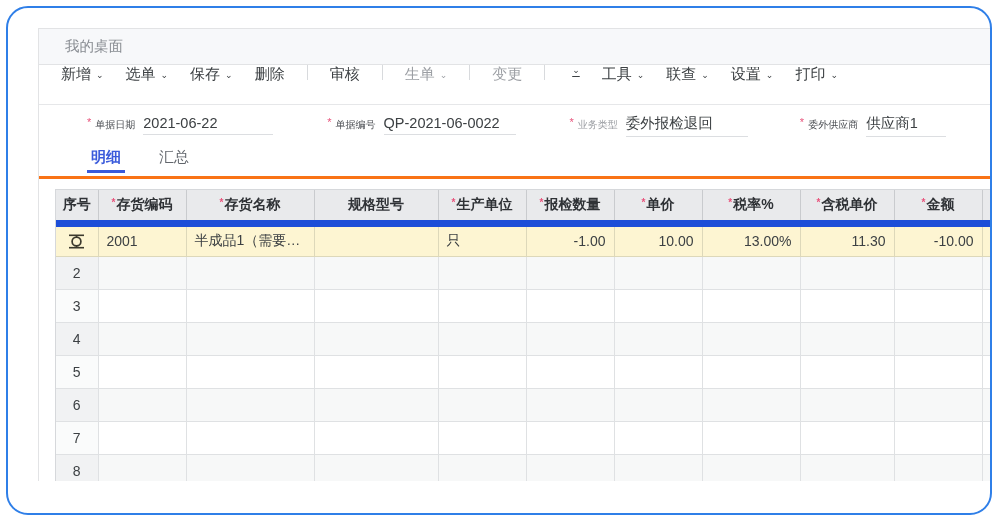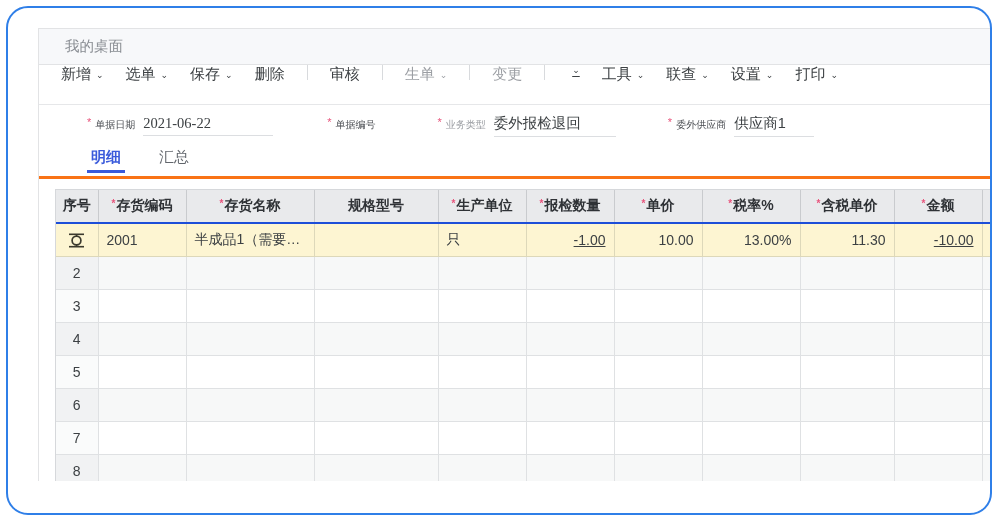--- a/index.html
+++ b/index.html
@@ -207,21 +207,21 @@
   table.grid {
     border-collapse: collapse;
     table-layout: fixed;
     width: 968px;
     font-size: 14px;
   }
   table.grid th {
     height: 33px;
     background: #e9eaec;
     border-right: 1px solid #c9cbce;
-    border-bottom: 2px solid #1d4ed8;
+    border-bottom: 7px solid #1d4ed8;
     color: #2f3236;
     font-weight: bold;
     font-size: 14px;
     text-align: center;
     padding: 0 4px;
     white-space: nowrap;
     box-sizing: border-box;
     cursor: pointer;
   }
   table.grid th .req {
@@ -248,21 +248,21 @@
   tr.empty-odd td { background: #ffffff; }
   tr.empty-even td { background: #f7f8f8; }
   td.idx {
     text-align: center;
     color: #c8cbcf;
     padding: 0;
   }
   tr.empty-even td.idx { background: #f1f2f3; }
   tr.empty-odd td.idx { background: #fafbfb; }
   td.num { text-align: right; }
-  td.neg { color: #e8241a; text-align: right; text-decoration: underline; }
+  td.neg { color: #e8241a; text-align: right; }
   td.gearcell { text-align: center; padding: 0; }
 
   .gear {
     display: inline-block;
     width: 17px;
     height: 17px;
     position: relative;
     vertical-align: middle;
   }
   .gear svg { display: block; }
@@ -344,26 +344,27 @@
         <span>打印</span>
         <span class="caret">⌄</span>
       </div>
     </div>
 
     <div class="formrow">
 
       <div class="field" style="margin-right:54px;">
         <span class="req">*</span>
         <span class="flabel">单据日期</span>
-        <span class="fvalue" style="width:130px;font-family:Liberation Serif, serif;">2021-06-22</span>
+        <span class="fvalue" style="width:130px;">2021-06-22</span>
       </div>
 
       <div class="field" style="margin-right:54px;">
         <span class="req">*</span>
         <span class="flabel">单据编号</span>
+        <span class="fvalue" style="width:132px;">QP-2021-06-0022</span>
       </div>
 
       <div class="field" style="margin-right:52px;">
         <span class="req">*</span>
         <span class="flabel gray">业务类型</span>
         <span class="fvalue" style="width:122px;">委外报检退回</span>
       </div>
 
       <div class="field">
         <span class="req">*</span>

